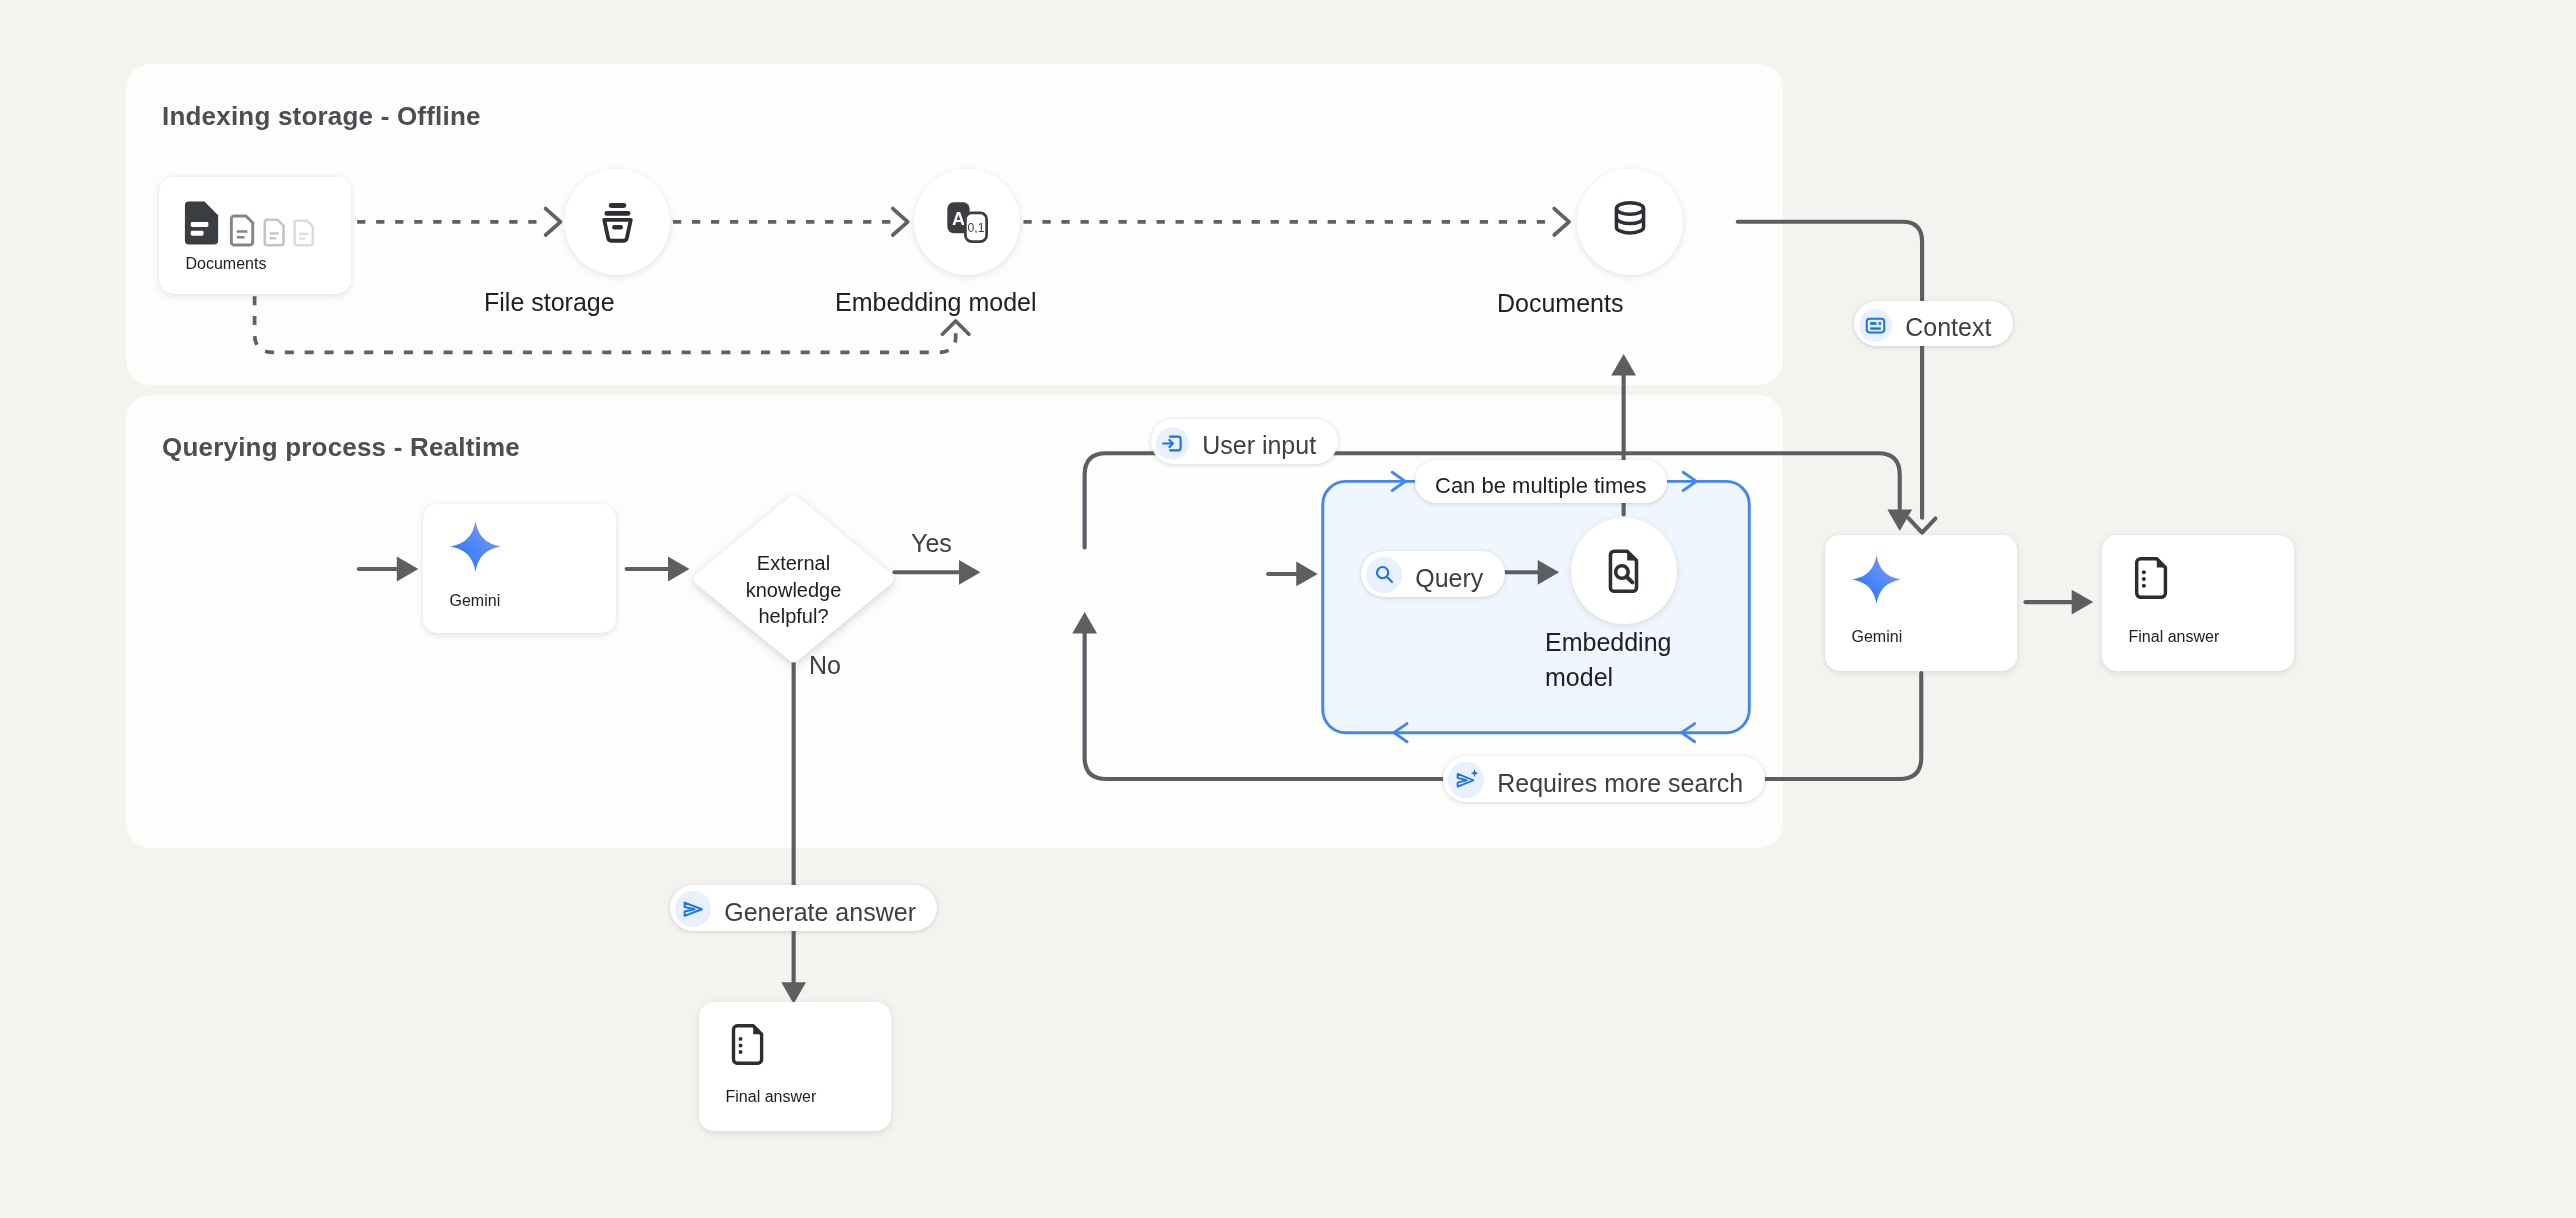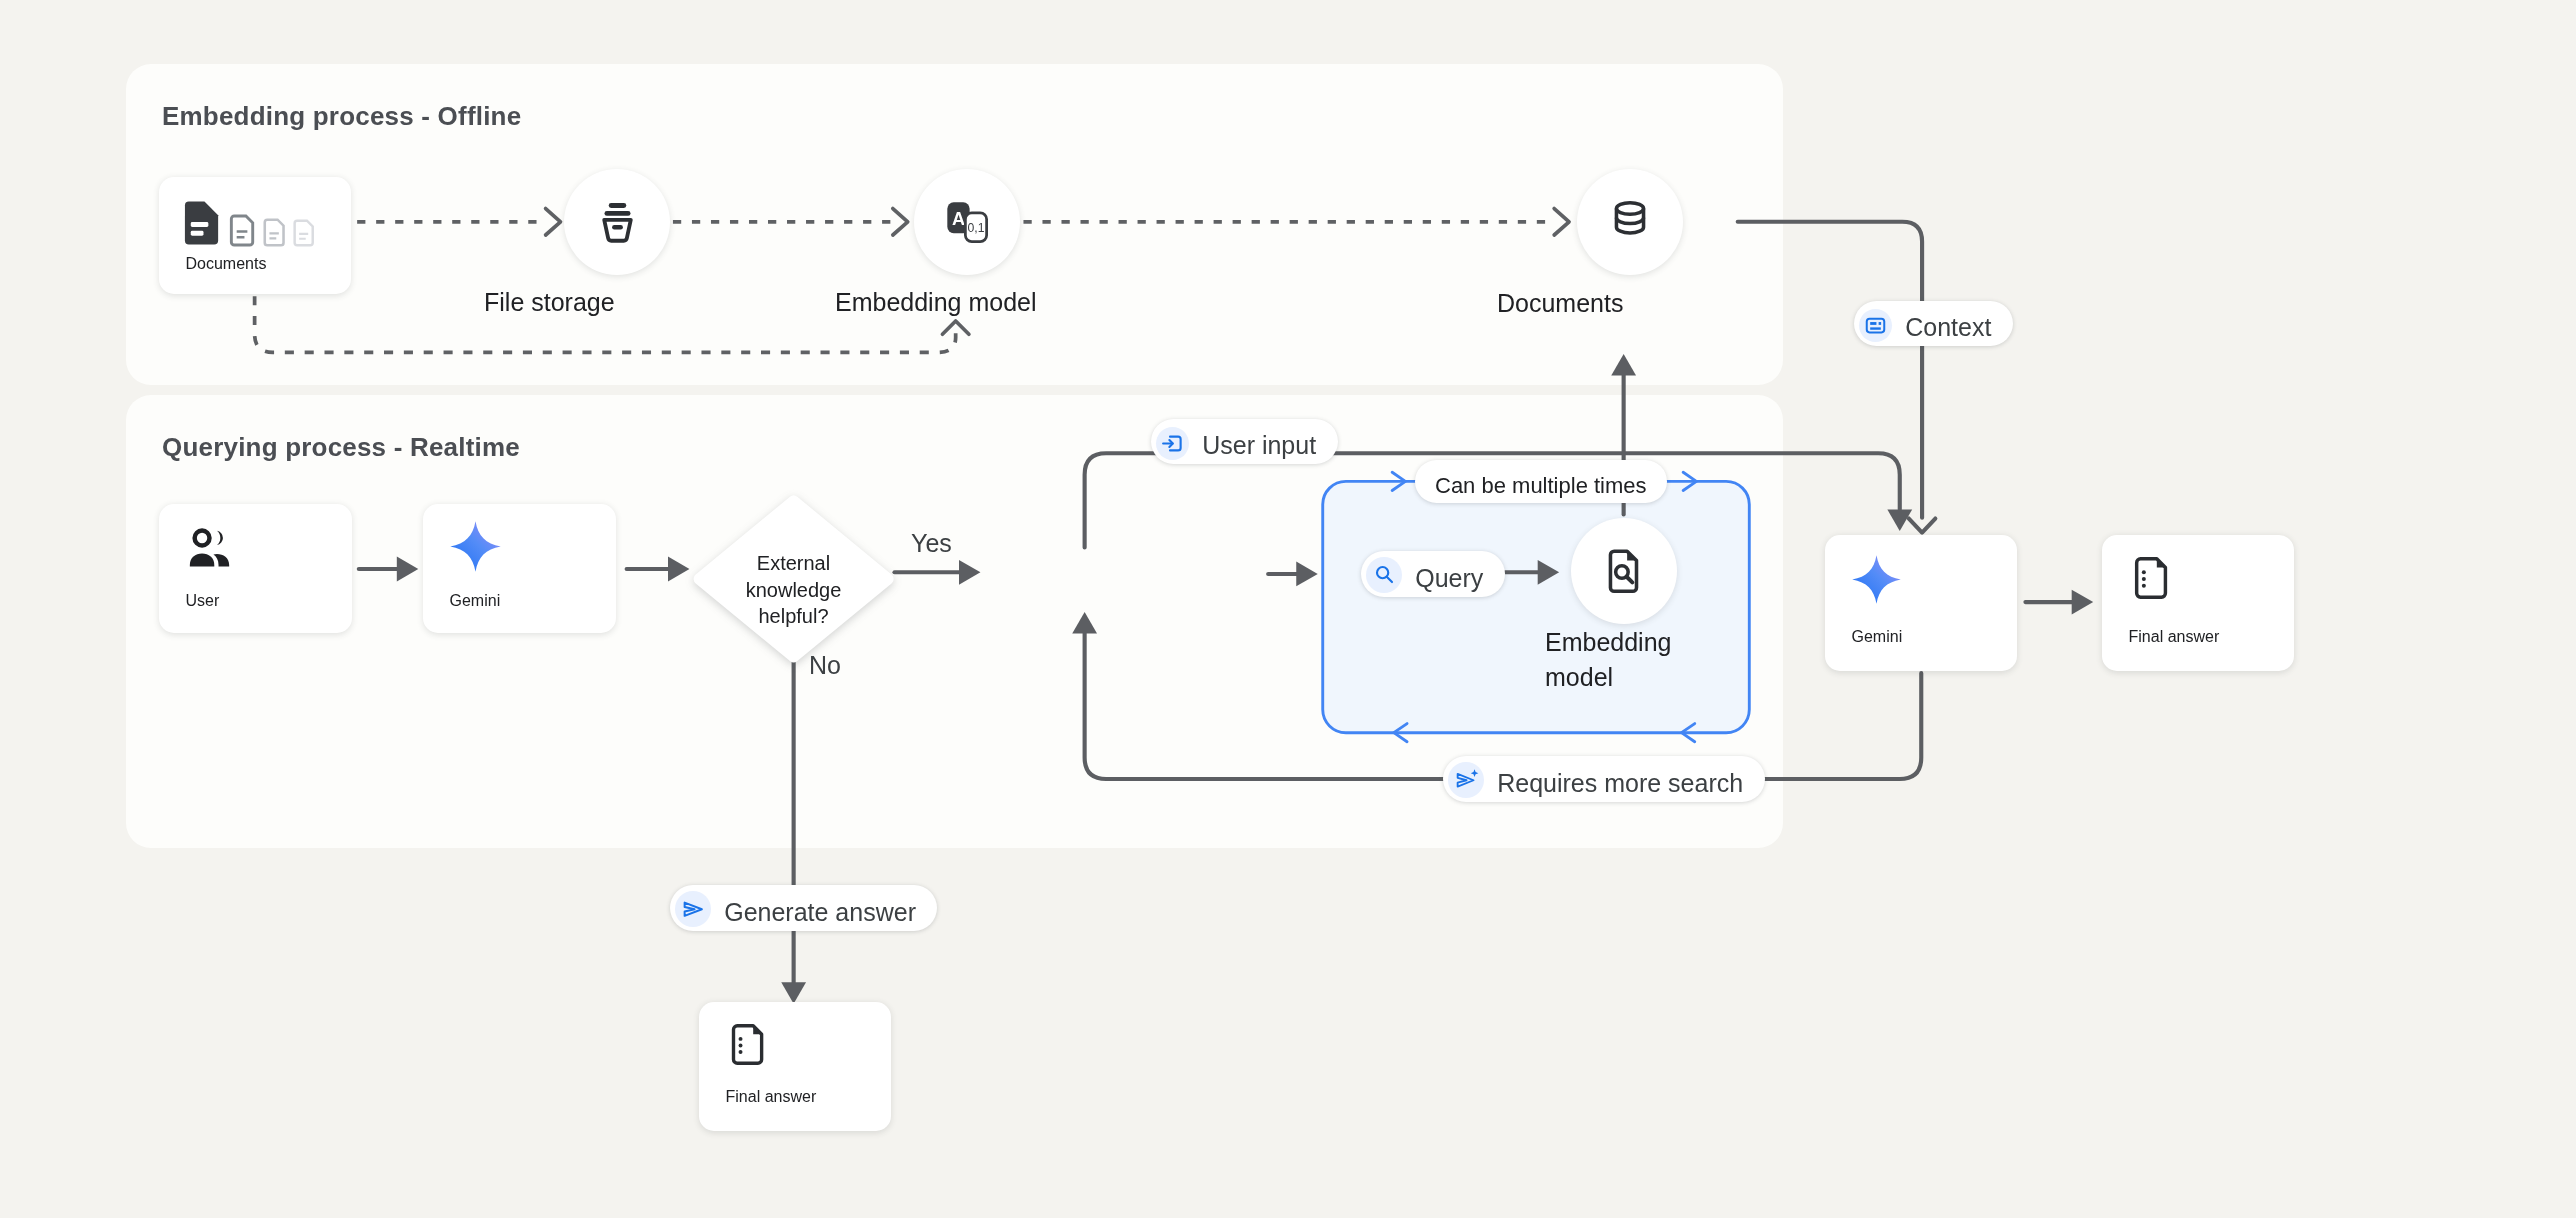--- a/index.html
+++ b/index.html
@@ -33,21 +33,21 @@
       <linearGradient id="gemgrad" x1="0" y1="1" x2="1" y2="0">
         <stop offset="0" stop-color="#1b6ef3"></stop>
         <stop offset=".55" stop-color="#548cf7"></stop>
         <stop offset="1" stop-color="#a18df9"></stop>
       </linearGradient>
     </defs>
   </svg>
 
   <div class="panel" style="left:126px;top:64px;width:1657px;height:321px;"></div>
   <div class="panel" style="left:126px;top:395px;width:1657px;height:453px;"></div>
-  <div class="panel-title" style="left:162px;top:101px;">Embedding process - Offline</div>
+  <div class="panel-title" style="left:162px;top:101px;">Indexing storage - Offline</div>
   <div class="panel-title" style="left:162px;top:432px;">Querying process - Realtime</div>
 
   <svg id="wires" width="2576" height="1219" viewBox="0 0 3116 1474">
 
     <g>
       <rect x="1600" y="582" width="516" height="304" rx="28" fill="#f0f6fd" stroke="#4285f4" stroke-width="3.5"></rect>
       <path d="M1684 571 L1700 582 L1684 593" fill="none" stroke="#4285f4" stroke-width="3.5" stroke-linecap="round" stroke-linejoin="round"></path>
       <path d="M2036 571 L2052 582 L2036 593" fill="none" stroke="#4285f4" stroke-width="3.5" stroke-linecap="round" stroke-linejoin="round"></path>
       <path d="M1702 875 L1686 886 L1702 897" fill="none" stroke="#4285f4" stroke-width="3.5" stroke-linecap="round" stroke-linejoin="round"></path>
       <path d="M2050 875 L2034 886 L2050 897" fill="none" stroke="#4285f4" stroke-width="3.5" stroke-linecap="round" stroke-linejoin="round"></path>
@@ -157,29 +157,20 @@
       <svg width="25" height="25" viewBox="0 0 40 40">
         <rect x="6" y="9" width="28" height="22" rx="4.5" fill="none" stroke="#1a73e8" stroke-width="3.2"></rect>
         <rect x="11.5" y="14.5" width="10" height="4.5" fill="#1a73e8"></rect>
         <rect x="25" y="14.5" width="4" height="4.5" fill="#1a73e8"></rect>
         <rect x="11.5" y="23" width="17" height="3.8" fill="#1a73e8"></rect>
       </svg>
     </span>
     <span class="pill-label">Context</span>
   </div>
 
-  <div class="card" style="left:159px;top:504px;width:193px;height:129px;">
-    <svg width="51" height="50" viewBox="0 0 48 46" style="position:absolute;left:25px;top:18px;">
-      <circle cx="17" cy="14.5" r="7" fill="none" stroke="#202124" stroke-width="4.2"></circle>
-      <path d="M31 7.8 a6.8 6.8 0 0 1 0 13.4 c2 -1.4 3.2 -3.9 3.2 -6.7 s-1.2 -5.3 -3.2 -6.7 Z" fill="#202124"></path>
-      <path d="M5.5 40 c0 -7 5.2 -10.8 11.5 -10.8 S28.5 33 28.5 40 v1.4 H5.5 Z" fill="#202124"></path>
-      <path d="M32.5 41.4 v-1.4 c0 -4.6 -1.9 -7.9 -4.8 -9.9 1 -.3 2.1 -.5 3.3 -.5 6 0 11.5 3.4 11.5 10.4 v1.4 Z" fill="#202124"></path>
-    </svg>
-    <div class="card-label" style="top:88px;">User</div>
-  </div>
 
   <div class="card" style="left:423px;top:504px;width:193px;height:129px;">
     <svg width="55" height="55" viewBox="0 0 48 48" style="position:absolute;left:25px;top:15px;">
       <path d="M24 2 c2.2 12.8 8.9 19.7 22 22 -13.1 2.3 -19.8 9.2 -22 22 -2.2 -12.8 -8.9 -19.7 -22 -22 C15.1 21.7 21.8 14.8 24 2 Z" fill="url(#gemgrad)"></path>
     </svg>
     <div class="card-label" style="top:88px;">Gemini</div>
   </div>
 
   <div class="diamond-text" style="left:711px;top:550px;">
     <div>External</div>

